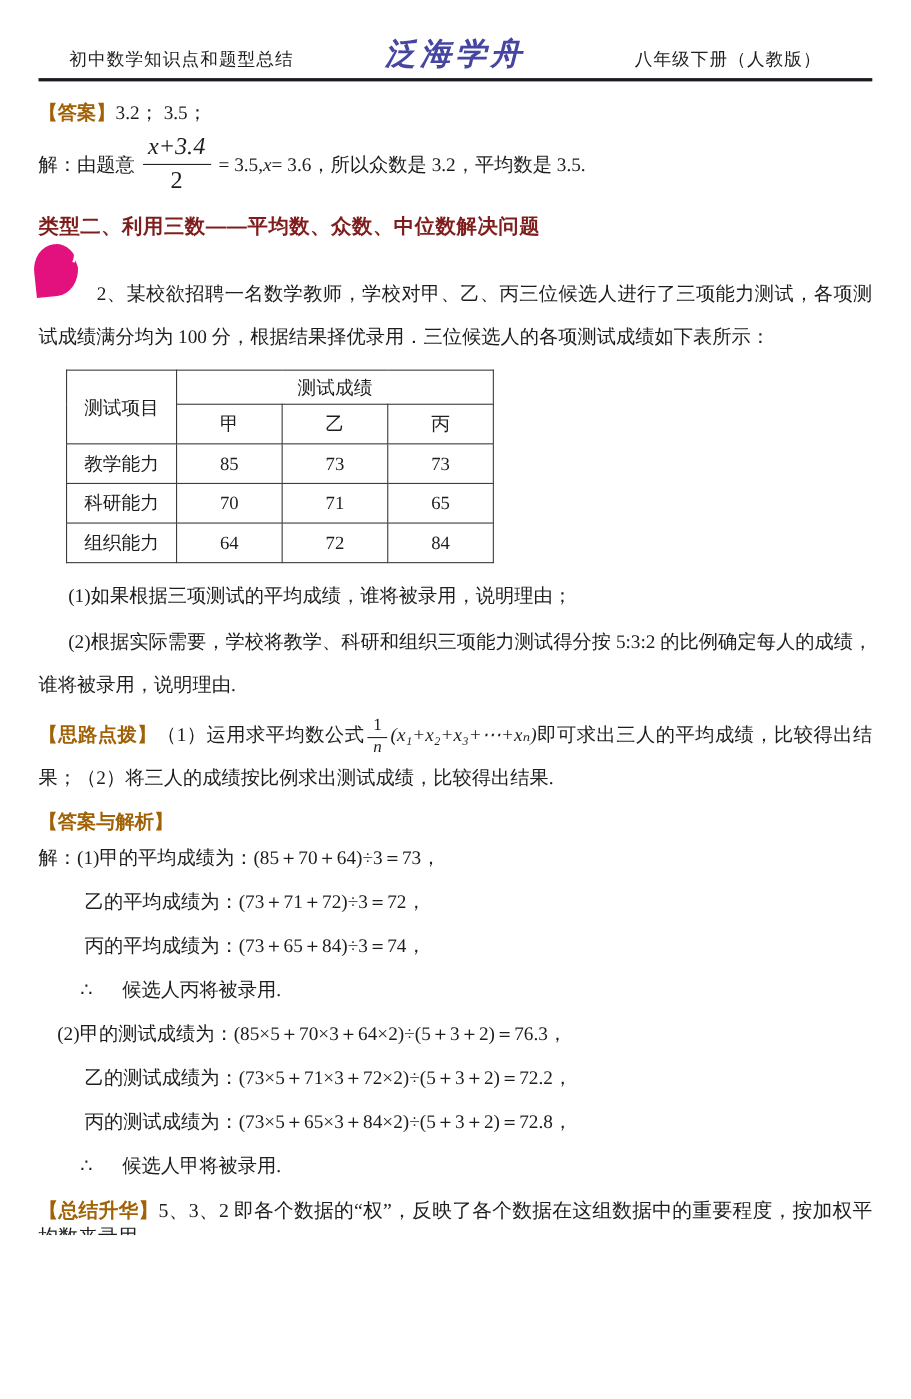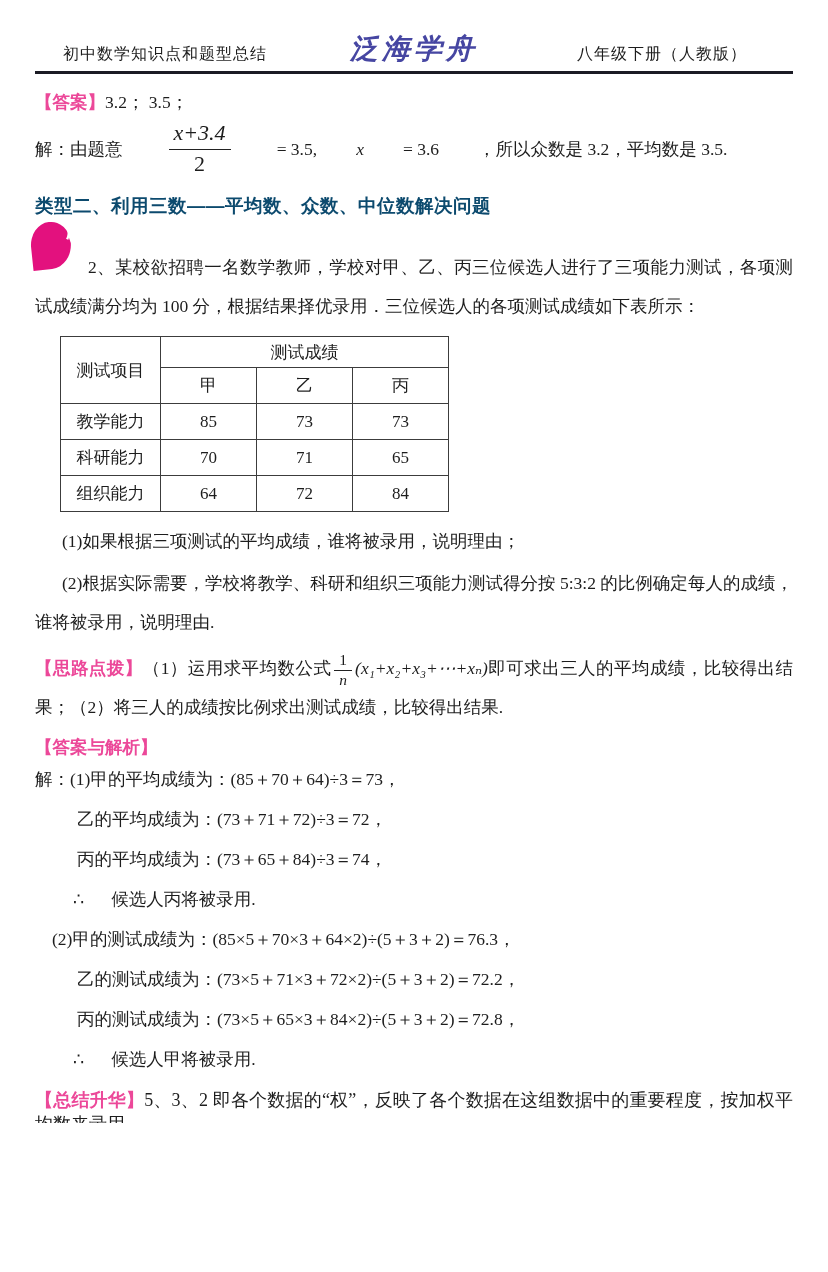--- a/index.html
+++ b/index.html
@@ -19,33 +19,33 @@
   }
   .hdr-left { margin-left:28px; font-size:16px; letter-spacing:1px; }
   .hdr-right { margin-right:46px; font-size:16px; letter-spacing:1px; }
   .hdr-center {
     position:absolute; left:50%; transform:translateX(-50%); bottom:3px;
     font-size:28px; font-weight:bold; font-style:italic; letter-spacing:4px;
     color:#4646a2; font-family:Liberation Sans, sans-serif;
   }
 
   
-  .lbl-magenta { color:#ec4899; font-weight:bold; font-family:"Liberation Sans","DejaVu Sans",sans-serif; }
+  .lbl-magenta { color:#a16207; font-weight:bold; font-family:"Liberation Sans","DejaVu Sans",sans-serif; }
   .section-heading {
-    margin-top:13px; color:#0c4a6e; font-weight:bold; font-size:18.5px;
+    margin-top:13px; color:#7f1d1d; font-weight:bold; font-size:18.5px;
     font-family:"Liberation Sans","DejaVu Sans",sans-serif; letter-spacing:0.5px;
   }
   .followup-heading {
     margin-top:14px; color:#cb00cb; font-weight:bold; font-size:18px;
     font-family:"Liberation Sans","DejaVu Sans",sans-serif;
   }
 
   
   .answer-line { margin-top:16px; font-size:17.5px; }
-  .solution-line { display:flex; align-items:center; margin-top:4px; height:62px; font-size:17.5px;gap:39px; }
+  .solution-line { display:flex; align-items:center; margin-top:4px; height:62px; font-size:17.5px; }
   .frac { display:inline-flex; flex-direction:column; align-items:center; margin:0 7px; line-height:1.3; font-size:22px; }
   .frac .num { border-bottom:1.5px solid #222; padding:0 5px 1px; }
   .frac.small { font-size:15.5px; vertical-align:middle; margin:0 3px; line-height:1.15; }
   .math { font-style:italic; }
 
   
   .example-para { position:relative; margin-top:30px; line-height:39px; text-indent:53px; font-size:17.5px; text-align:justify; }
   .badge {
     position:absolute; left:-4px; top:-26px; width:40px; height:47px;
     background:#e3117e; border-radius:52% 48% 55% 0; transform:rotate(-6deg);

